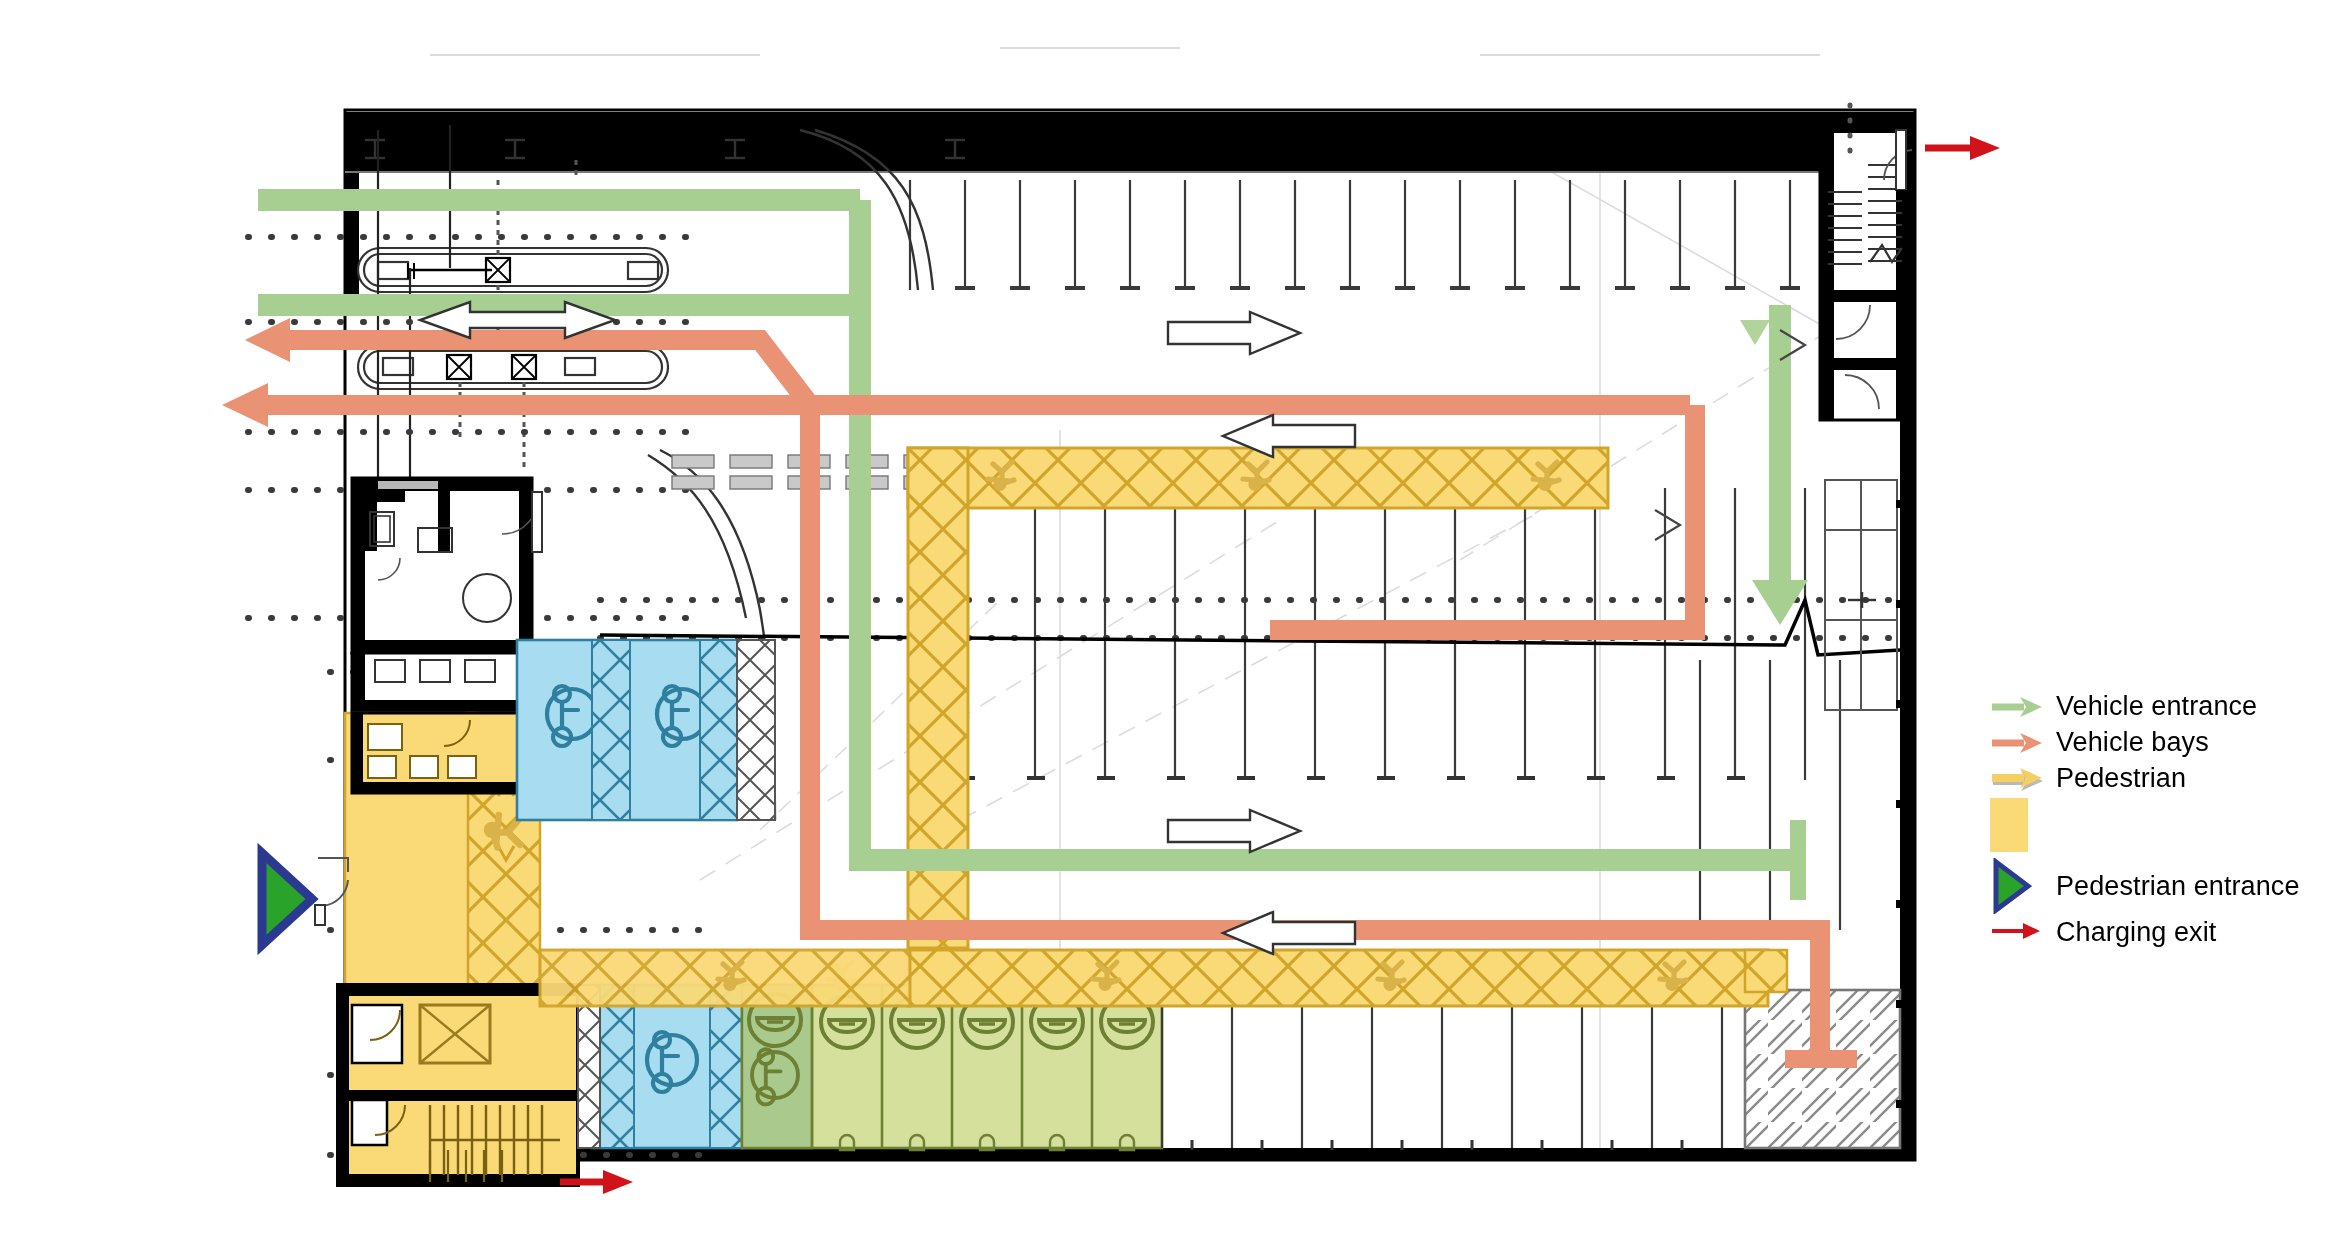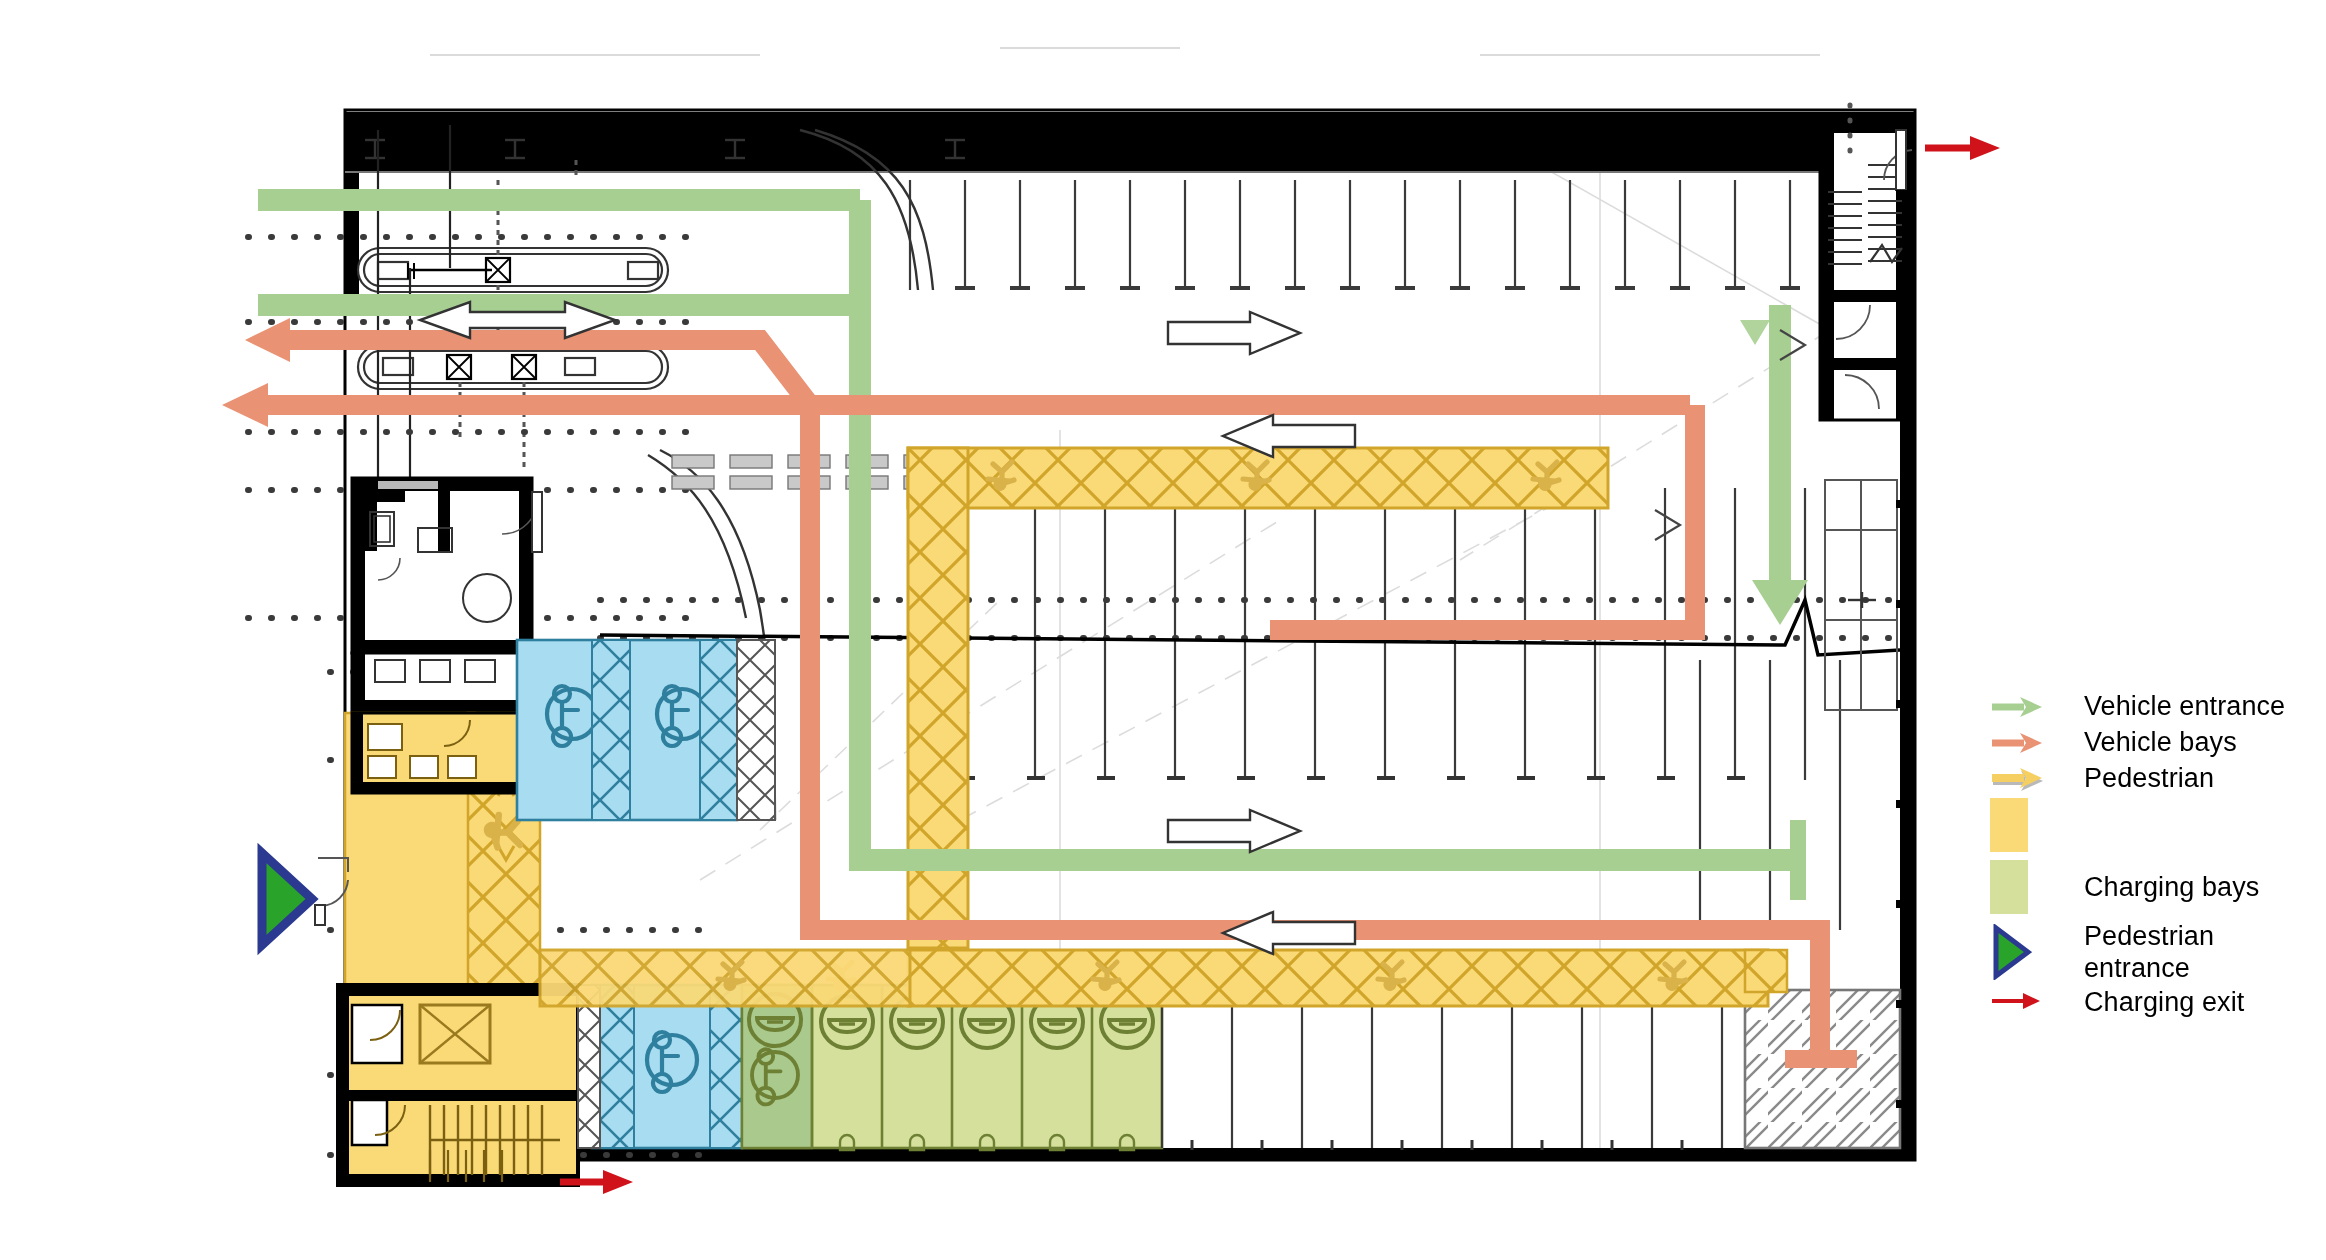--- a/index.html
+++ b/index.html
@@ -4,21 +4,21 @@
 <title>Car Park Floor Plan</title>
 <style>
   html,body{margin:0;padding:0;background:#ffffff;}
   body{width:2326px;height:1260px;overflow:hidden;
        font-family:"Liberation Sans", sans-serif;}
   #stage{position:relative;width:2326px;height:1260px;background:#fff;}
   svg#plan{position:absolute;left:0;top:0;width:2326px;height:1260px;}
 
   
   #legend{position:absolute;left:1990px;top:690px;width:330px;}
-  .leg-row{display:flex;align-items:flex-start;margin-bottom:2px;gap:28px;}
+  .leg-row{display:flex;align-items:flex-start;margin-bottom:2px;}
   .leg-mark{width:54px;min-width:54px;height:34px;position:relative;margin-right:12px;}
   .leg-swatch{width:38px;height:54px;}
   .leg-label{font-size:27px;line-height:32px;color:#000;letter-spacing:0.1px;}
   .leg-row.tall .leg-mark{height:62px;}
   .leg-row.sw{align-items:center;}
   .leg-row.sw .leg-mark{height:auto;display:flex;align-items:center;}
 </style>
 </head>
 <body>
 
@@ -727,26 +727,20 @@
     <div class="leg-label">Pedestrian</div>
   </div>
 
   <div class="leg-row tall sw">
     <div class="leg-mark">
       <div class="leg-swatch" style="background:#fad977;"></div>
     </div>
   </div>
 
 
-  <div class="leg-row sw" style="margin-top:8px;">
-    <div class="leg-mark">
-      <div class="leg-swatch" style="background:#d4e09b;"></div>
-    </div>
-    <div class="leg-label">Charging bays</div>
-  </div>
 
   <div class="leg-row tall sw" style="margin-top:6px;">
     <div class="leg-mark">
       <svg width="42" height="56" viewBox="0 0 42 56">
         <path d="M6 4 L6 52 L38 28 z" fill="#2aa32a" stroke="#2b3990" stroke-width="5"></path>
       </svg>
     </div>
     <div class="leg-label">Pedestrian entrance</div>
   </div>
 

